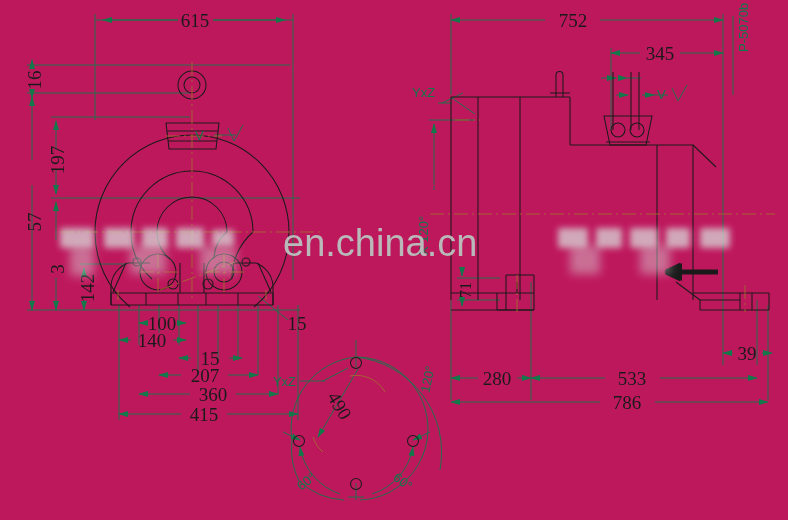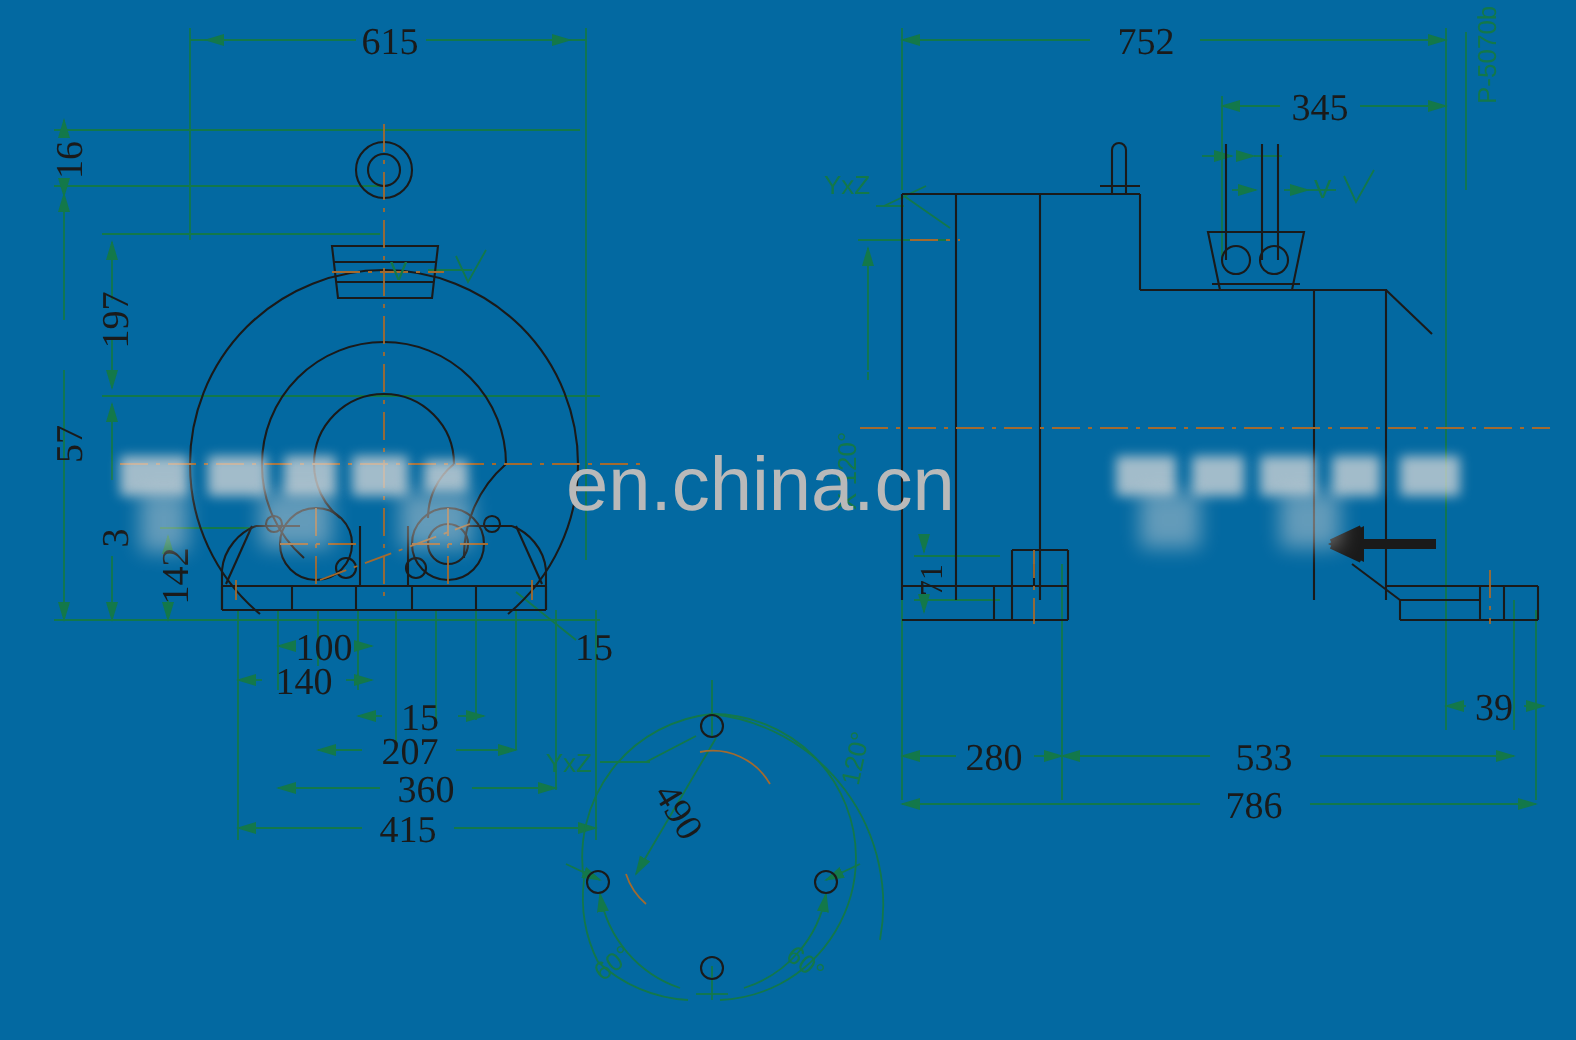--- a/index.html
+++ b/index.html
@@ -1,18 +1,18 @@
 <!DOCTYPE html>
 <html><head>
 <meta charset="utf-8">
 <style>
   html,body{margin:0;padding:0;background:#ffffff;}
   body{width:788px;height:520px;overflow:hidden;
        font-family:"Liberation Serif",serif;}
-  #root{position:relative;width:788px;height:520px;background:#0369a1;}
+  #root{position:relative;width:788px;height:520px;background:#be185d;}
   svg{display:block;}
   .dimtxt{font-family:"Liberation Serif",serif;fill:#1a1a1a;font-size:19px;}
   .dimtxt-sm{font-family:"Liberation Serif",serif;fill:#1a1a1a;font-size:16px;}
   .grn{font-family:"Liberation Sans",sans-serif;fill:#13784a;font-size:13px;}
   .wm{position:absolute;left:0;top:0;width:788px;height:507px;
       pointer-events:none;}
   .wmtext{position:absolute;left:283px;top:222px;font-size:38px;
           font-family:"Liberation Sans",sans-serif;color:#b9b9b9;
           letter-spacing:0px;white-space:nowrap;}
   .wmsmear{position:absolute;background:#d8d8d8;filter:blur(3px);

